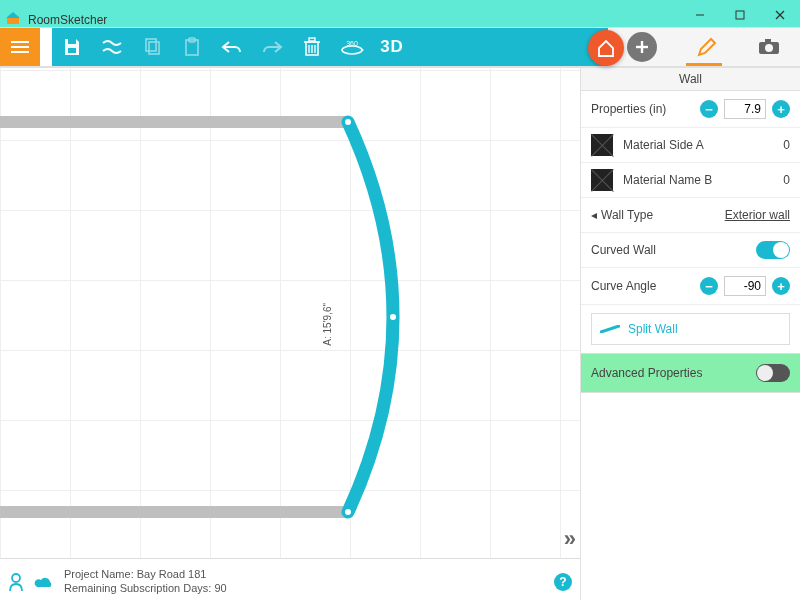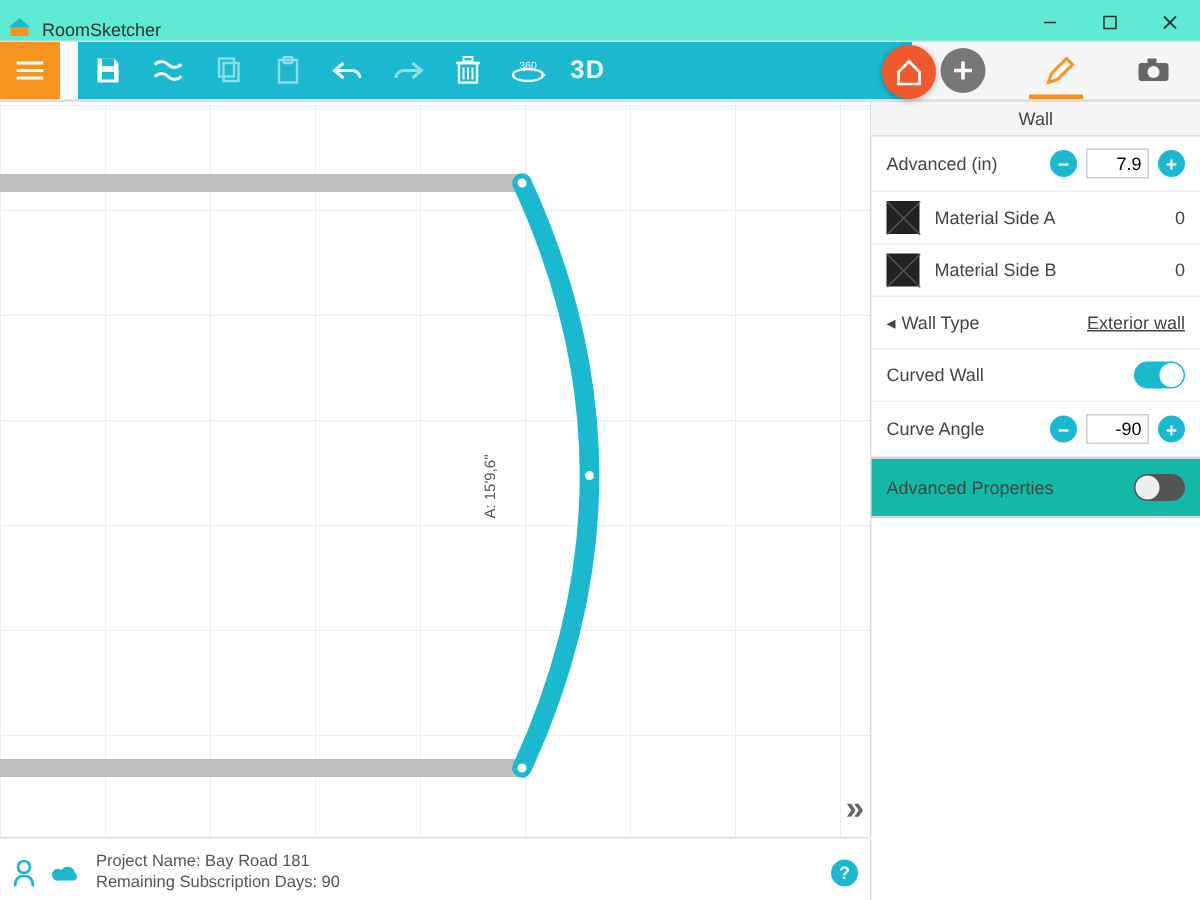--- a/index.html
+++ b/index.html
@@ -70,21 +70,21 @@
   .toggle { width:34px; height:18px; border-radius:10px; background:#1bb9d0; position:relative; }
   .toggle .knob { position:absolute; right:1px; top:1px; width:16px; height:16px; background:#fff; border-radius:50%; }
   .toggle.off { background:#bbb; }
   .toggle.off .knob { left:1px; right:auto; }
   .toggle.dark { background:#555; }
   .toggle.dark .knob { background:#eee; }
 
   .split-row { margin:8px 10px; border:1px solid #ddd; padding:8px; display:flex; align-items:center; gap:8px; color:#1bb9d0; font-size:12px; }
   .split-ico { width:20px; height:8px; }
 
-  .adv-row { display:flex; align-items:center; padding:10px; background:#14b8a6; border-top:1px solid #ddd; border-bottom:1px solid #ddd; }
+  .adv-row { display:flex; align-items:center; padding:10px; background:#86efac; border-top:1px solid #ddd; border-bottom:1px solid #ddd; }
   .adv-row .toggle { margin-left:auto; }
 
   svg { display:block; }
 </style>
 </head>
 <body>
 
 <div class="titlebar">
   <div class="app-icon">
     <svg width="14" height="14" viewBox="0 0 14 14">
@@ -244,35 +244,35 @@
         <div>Remaining Subscription Days: 90</div>
       </div>
       <div class="help">?</div>
     </div>
   </div>
 
   <div class="panel">
     <div class="panel-header">Wall</div>
 
     <div class="prop-row">
-      <span class="prop-label">Advanced (in)</span>
+      <span class="prop-label">Properties (in)</span>
       <div class="minus-btn">−</div>
       <input class="num-input" value="7.9" style="">
       <div class="plus-btn">+</div>
     </div>
 
     <div class="mat-row">
       <div class="swatch"></div>
       <span class="mat-label">Material Side A</span>
       <span class="mat-val">0</span>
     </div>
 
     <div class="mat-row">
       <div class="swatch"></div>
-      <span class="mat-label">Material Side B</span>
+      <span class="mat-label">Material Name B</span>
       <span class="mat-val">0</span>
     </div>
 
     <div class="walltype-row">
       <span class="chev">◂</span>
       <span>Wall Type</span>
       <span class="walltype-val">Exterior wall</span>
     </div>
 
     <div class="prop-row">
@@ -282,20 +282,26 @@
         </div>
     </div>
 
     <div class="prop-row">
       <span class="prop-label">Curve Angle</span>
       <div class="minus-btn">−</div>
       <input class="num-input" value="-90" style="">
       <div class="plus-btn">+</div>
     </div>
 
+    <div class="split-row">
+      <svg class="split-ico" viewBox="0 0 20 8">
+          <line x1="1" y1="7" x2="19" y2="1" stroke="#1bb9d0" stroke-width="3" stroke-linecap="round"></line>
+        </svg>
+      <span>Split Wall</span>
+    </div>
 
     <div class="adv-row">
       <span>Advanced Properties</span>
       <div class="toggle off dark">
           <div class="knob"></div>
         </div>
     </div>
   </div>
 </div>
 

